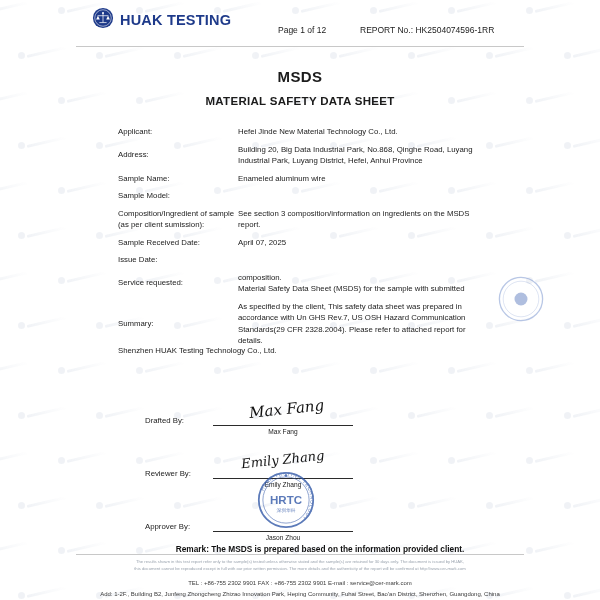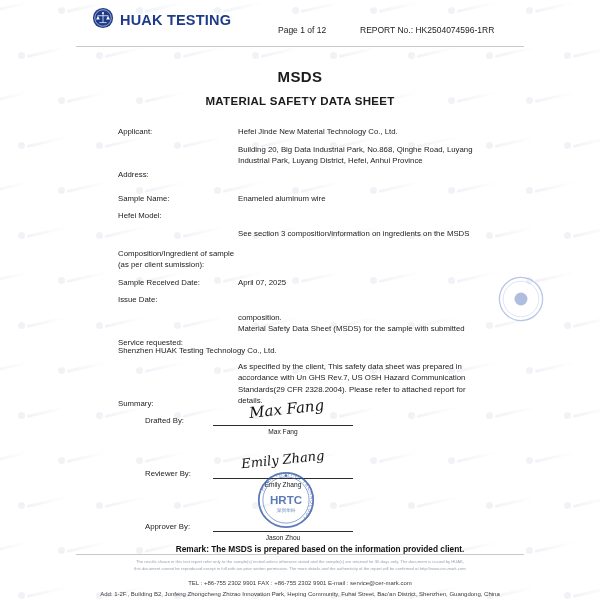--- a/index.html
+++ b/index.html
@@ -141,21 +141,20 @@
   .row-value {
     flex: 1;
     font-size: 7.8px;
     line-height: 11.5px;
     color: #1b1b1b;
   }
   .row-value div { white-space: nowrap; }
   .row.center-label .row-label {
     display: flex;
     align-items: center;
-    margin-top: 20px;
   }
   .row.tall-2 .row-label { min-height: 23px; }
   .row.tall-4 .row-label { min-height: 46px; }
 
   .company-line {
     position: absolute;
     left: 118px;
     top: 346px;
     font-size: 7.8px;
     z-index: 2;
@@ -444,26 +443,27 @@
           <div>Industrial Park, Luyang District, Hefei, Anhui Province</div>
         </div>
       </div>
       <div class="row">
         <div class="row-label">Sample Name:</div>
         <div class="row-value">
           <div>Enameled aluminum wire</div>
         </div>
       </div>
       <div class="row">
-        <div class="row-label">Hefei Model:</div>
+        <div class="row-label">Sample Model:</div>
       </div>
       <div class="row tall-2 center-label">
         <div class="row-label">Composition/Ingredient of sample (as per client sumission):</div>
         <div class="row-value">
           <div>See section 3 composition/information on ingredients on the MSDS</div>
+          <div>report.</div>
         </div>
       </div>
       <div class="row">
         <div class="row-label">Sample Received Date:</div>
         <div class="row-value">
           <div>April 07, 2025</div>
         </div>
       </div>
       <div class="row">
         <div class="row-label">Issue Date:</div>

